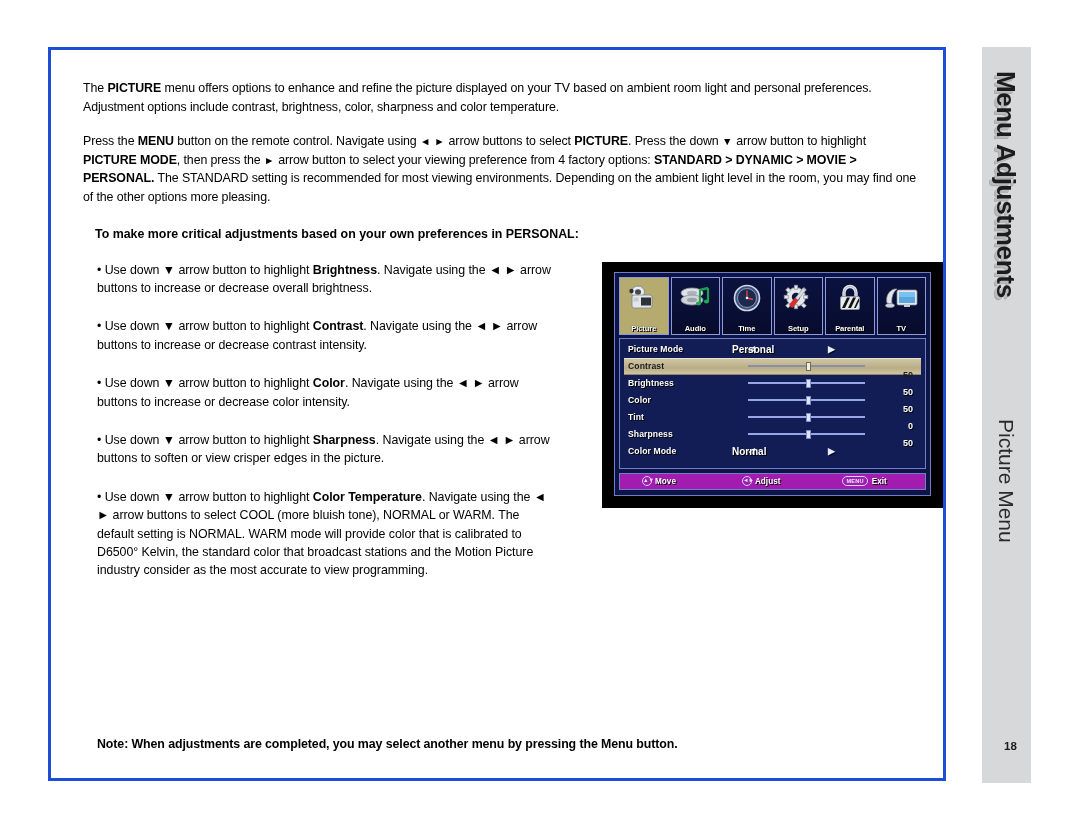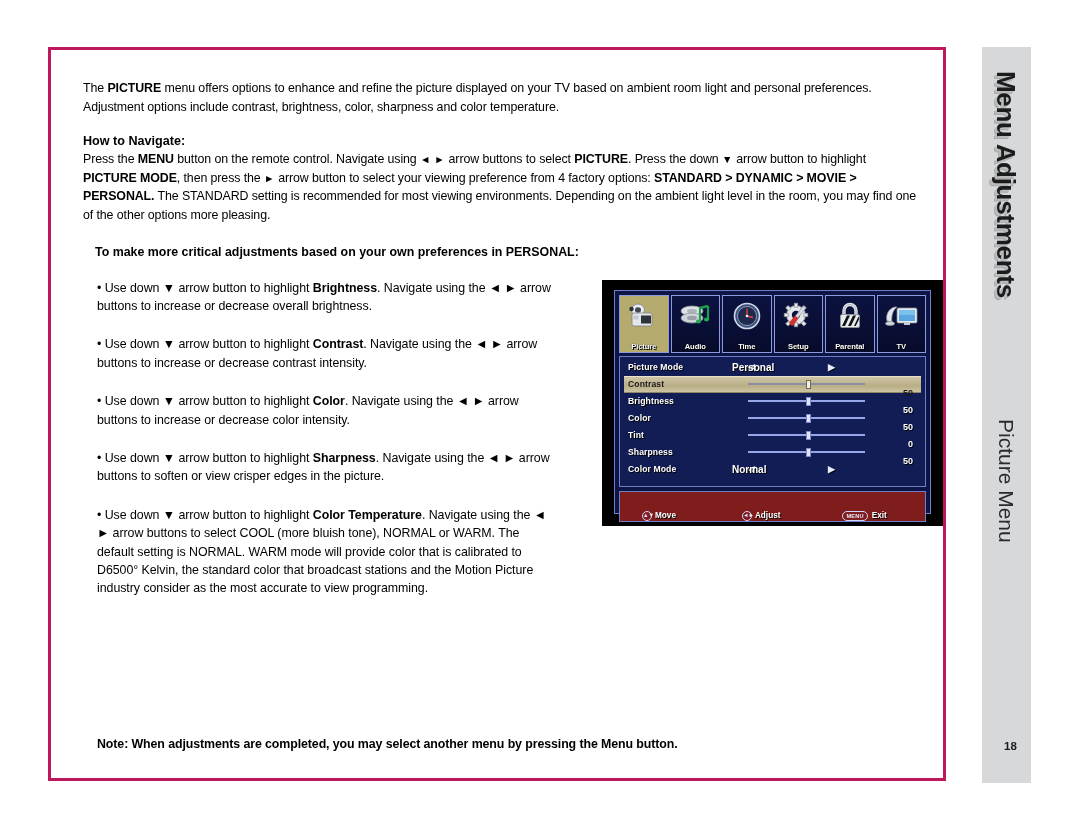--- a/index.html
+++ b/index.html
@@ -16,21 +16,21 @@
     overflow: hidden;
   }
 
   
   #content-box {
     position: absolute;
     left: 48px;
     top: 47px;
     width: 898px;
     height: 734px;
-    border: 3px solid #be185d;
+    border: 3px solid #1d4ed8;
     background: #ffffff;
     box-sizing: border-box;
   }
 
   .body-area {
     position: absolute;
     left: 32px;
     top: 29px;
     width: 838px;
   }
@@ -224,24 +224,24 @@
     text-align: left;
     font-size: 10px;
     font-weight: bold;
     color: #ffffff;
     text-shadow: 1px 1px 0 #000;
   }
 
   .hint-frame {
     margin-top: 4px;
     border: 1px solid #6f7ec6;
-    background: #7f1d1d;
-    height: 31px;
+    background: #a21caf;
+    height: 17px;
     display: flex;
-    align-items: flex-end;
+    align-items: center;
     box-sizing: border-box;
   }
   .hint {
     display: flex;
     align-items: center;
     gap: 4px;
     font-size: 8.2px;
     font-weight: bold;
     color: #ffffff;
     text-shadow: 1px 1px 0 #000;
@@ -330,21 +330,20 @@
 <body>
 
 <div id="content-box">
 
   <div class="body-area">
 
     <p class="para"><span>The </span><b>PICTURE</b><span> menu offers options to enhance and refine the picture displayed on your TV based on ambient room light and personal preferences. Adjustment options include contrast, brightness, color, sharpness and color temperature.</span></p>
 
     <div class="gap-16"></div>
 
-    <h3 class="sub">How to Navigate:</h3>
 
     <p class="para"><span>Press the </span><b>MENU</b><span> button on the remote control. Navigate using </span><span class="arr">◄ ►</span><span> arrow buttons to select </span><b>PICTURE</b><span>. Press the down </span><span class="arr">▼</span><span> arrow button to highlight </span><b>PICTURE MODE</b><span>, then press the </span><span class="arr">►</span><span> arrow button to select your viewing preference from 4 factory options:</span>
     <b>STANDARD &gt; DYNAMIC &gt; MOVIE &gt; PERSONAL.</b><span> The STANDARD setting is recommended for most viewing environments. Depending on the ambient light level in the room, you may find one of the other options more pleasing.</span></p>
 
     <div class="gap-18"></div>
 
     <div class="indent-sub">To make more critical adjustments based on your own preferences in PERSONAL:</div>
 
     <div class="cols">
 

